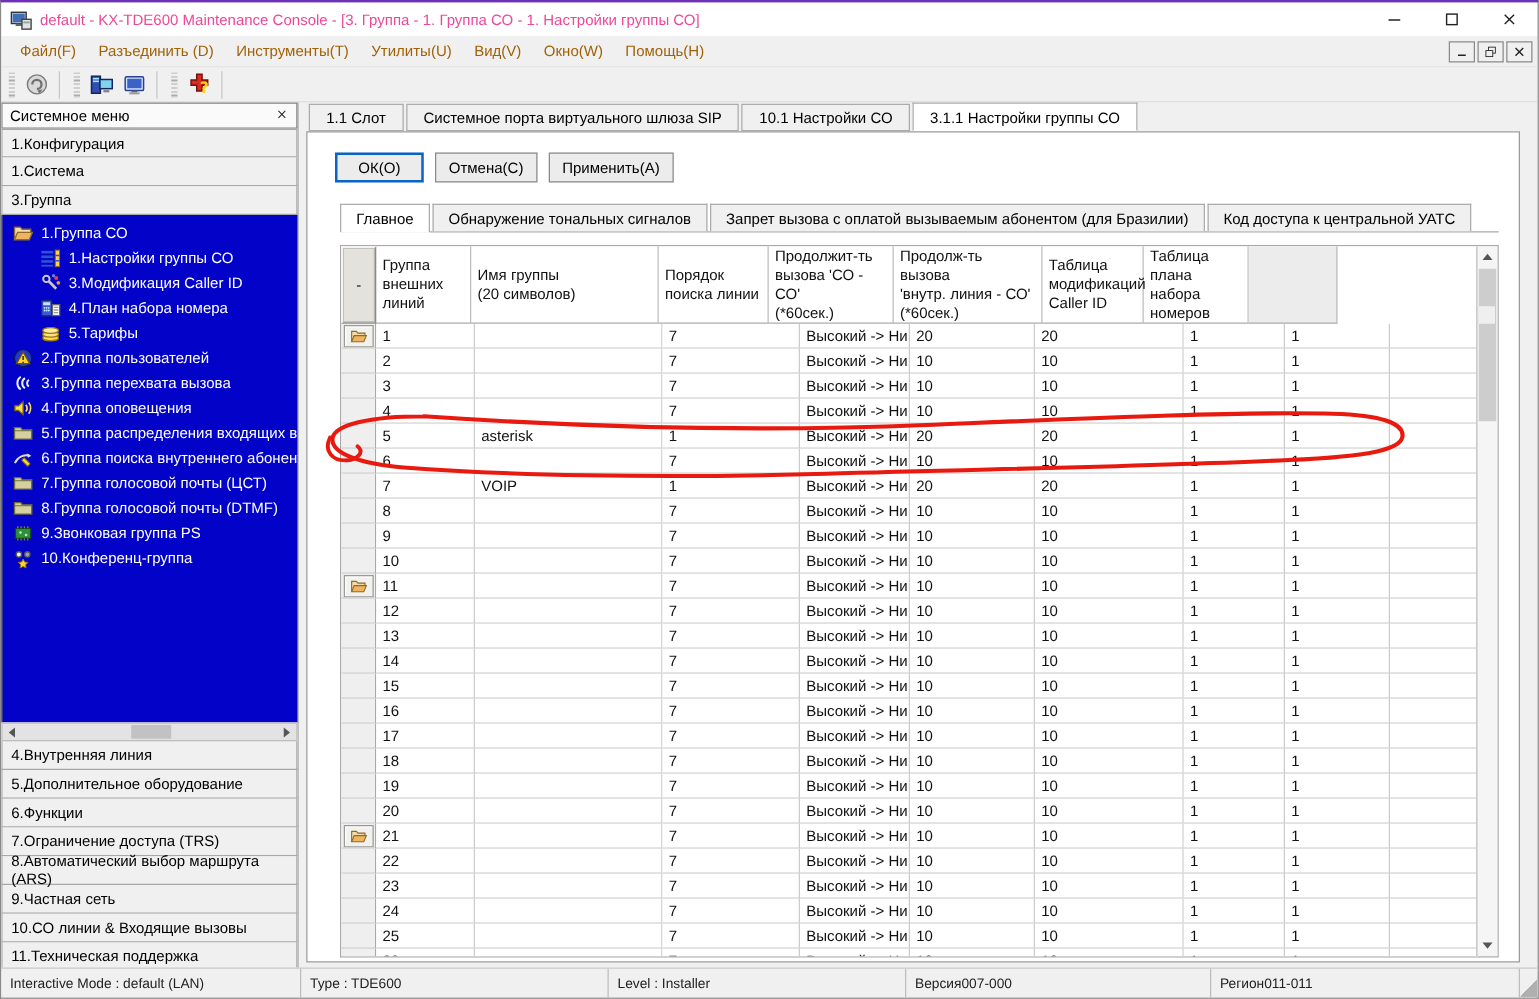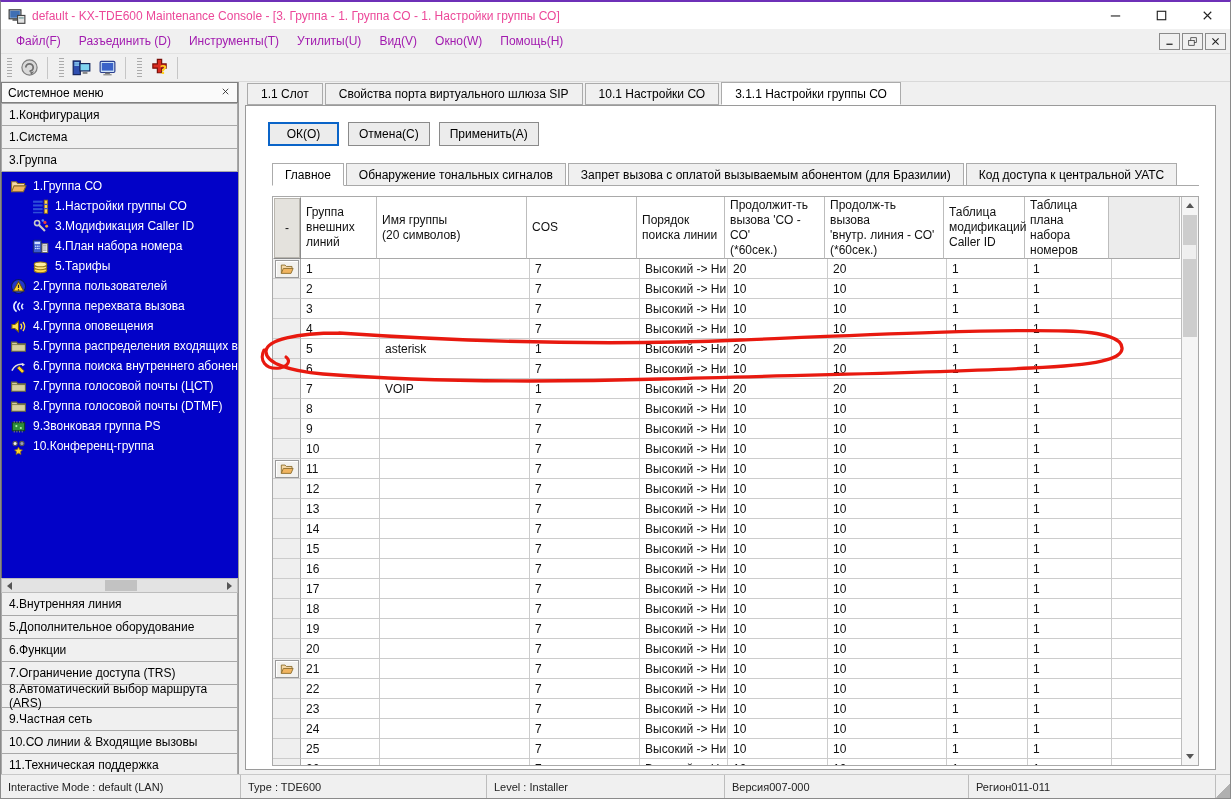--- a/index.html
+++ b/index.html
@@ -12,21 +12,21 @@
               display:flex; align-items:center; padding-left:7px; }
   .titlebar .app-ic { width:18px; height:18px; margin-right:6px; flex:0 0 auto; }
   .title-text { font-size:12px; color:#ec4899; white-space:nowrap; }
   .win-controls { margin-left:auto; display:flex; height:100%; }
   .win-btn { width:46px; height:100%; display:flex; align-items:center; justify-content:center; }
   .win-btn svg { width:15px; height:15px; }
 
   
   .menubar { position:absolute; left:0; top:27px; width:100%; height:25px; background:#f0f0f0;
              display:flex; align-items:center; padding-left:6px; border-bottom:1px solid #e2e2e2; }
-  .menu-item { font-size:12px; color:#a21caf; padding:3px 9px; cursor:default; }
+  .menu-item { font-size:12px; color:#a16207; padding:3px 9px; cursor:default; }
   .mdi-controls { margin-left:auto; display:flex; gap:2px; padding-right:4px; }
   .mdi-btn { width:21px; height:17px; background:#f0f0f0; border:1px solid #8a8a8a;
              display:flex; align-items:center; justify-content:center; }
   .mdi-btn svg { width:11px; height:11px; }
 
   
   .toolbar { position:absolute; left:0; top:52px; width:100%; height:28px; background:#f0f0f0;
              display:flex; align-items:center; border-bottom:1px solid #d9d9d9; }
   .tgrip { width:5px; height:20px; margin:0 4px 0 6px;
            background-image:repeating-linear-gradient(#9a9a9a 0 1px, transparent 1px 3px);
@@ -379,21 +379,21 @@
           <div class="acc-item">8.Автоматический выбор маршрута (ARS)</div>
           <div class="acc-item">9.Частная сеть</div>
           <div class="acc-item">10.СО линии &amp; Входящие вызовы</div>
           <div class="acc-item">11.Техническая поддержка</div>
         </div>
     </div>
 
     <div class="content">
       <div class="doc-tabs" id="docTabs">
           <div class="doc-tab">1.1 Слот</div>
-          <div class="doc-tab">Свойства порта виртуального шлюза SIP</div>
+          <div class="doc-tab">Системное порта виртуального шлюза SIP</div>
           <div class="doc-tab">10.1 Настройки СО</div>
           <div class="doc-tab active">3.1.1 Настройки группы СО</div>
         </div>
 
       <div class="main-panel">
         <div class="btn-row" id="btnRow">
             <button class="abtn default">ОК(O)</button>
             <button class="abtn">Отмена(C)</button>
             <button class="abtn">Применить(A)</button>
           </div>
@@ -406,21 +406,20 @@
 
         <div class="table-wrap">
           <div class="tbl-inner">
             <div class="thead" id="theadEl">
                 <div class="th gutter" style="width:28px">-</div>
                 <div class="th" style="width:76px">Группа
 внешних
 линий</div>
                 <div class="th" style="width:150px">Имя группы
 (20 символов)</div>
-                <div class="th" style="width:110px">COS</div>
                 <div class="th" style="width:88px">Порядок
 поиска линии</div>
                 <div class="th" style="width:100px">Продолжит-ть
 вызова 'СО - СО'
 (*60сек.)</div>
                 <div class="th" style="width:119px">Продолж-ть вызова
 'внутр. линия - СО'
 (*60сек.)</div>
                 <div class="th" style="width:81px">Таблица
 модификаций

